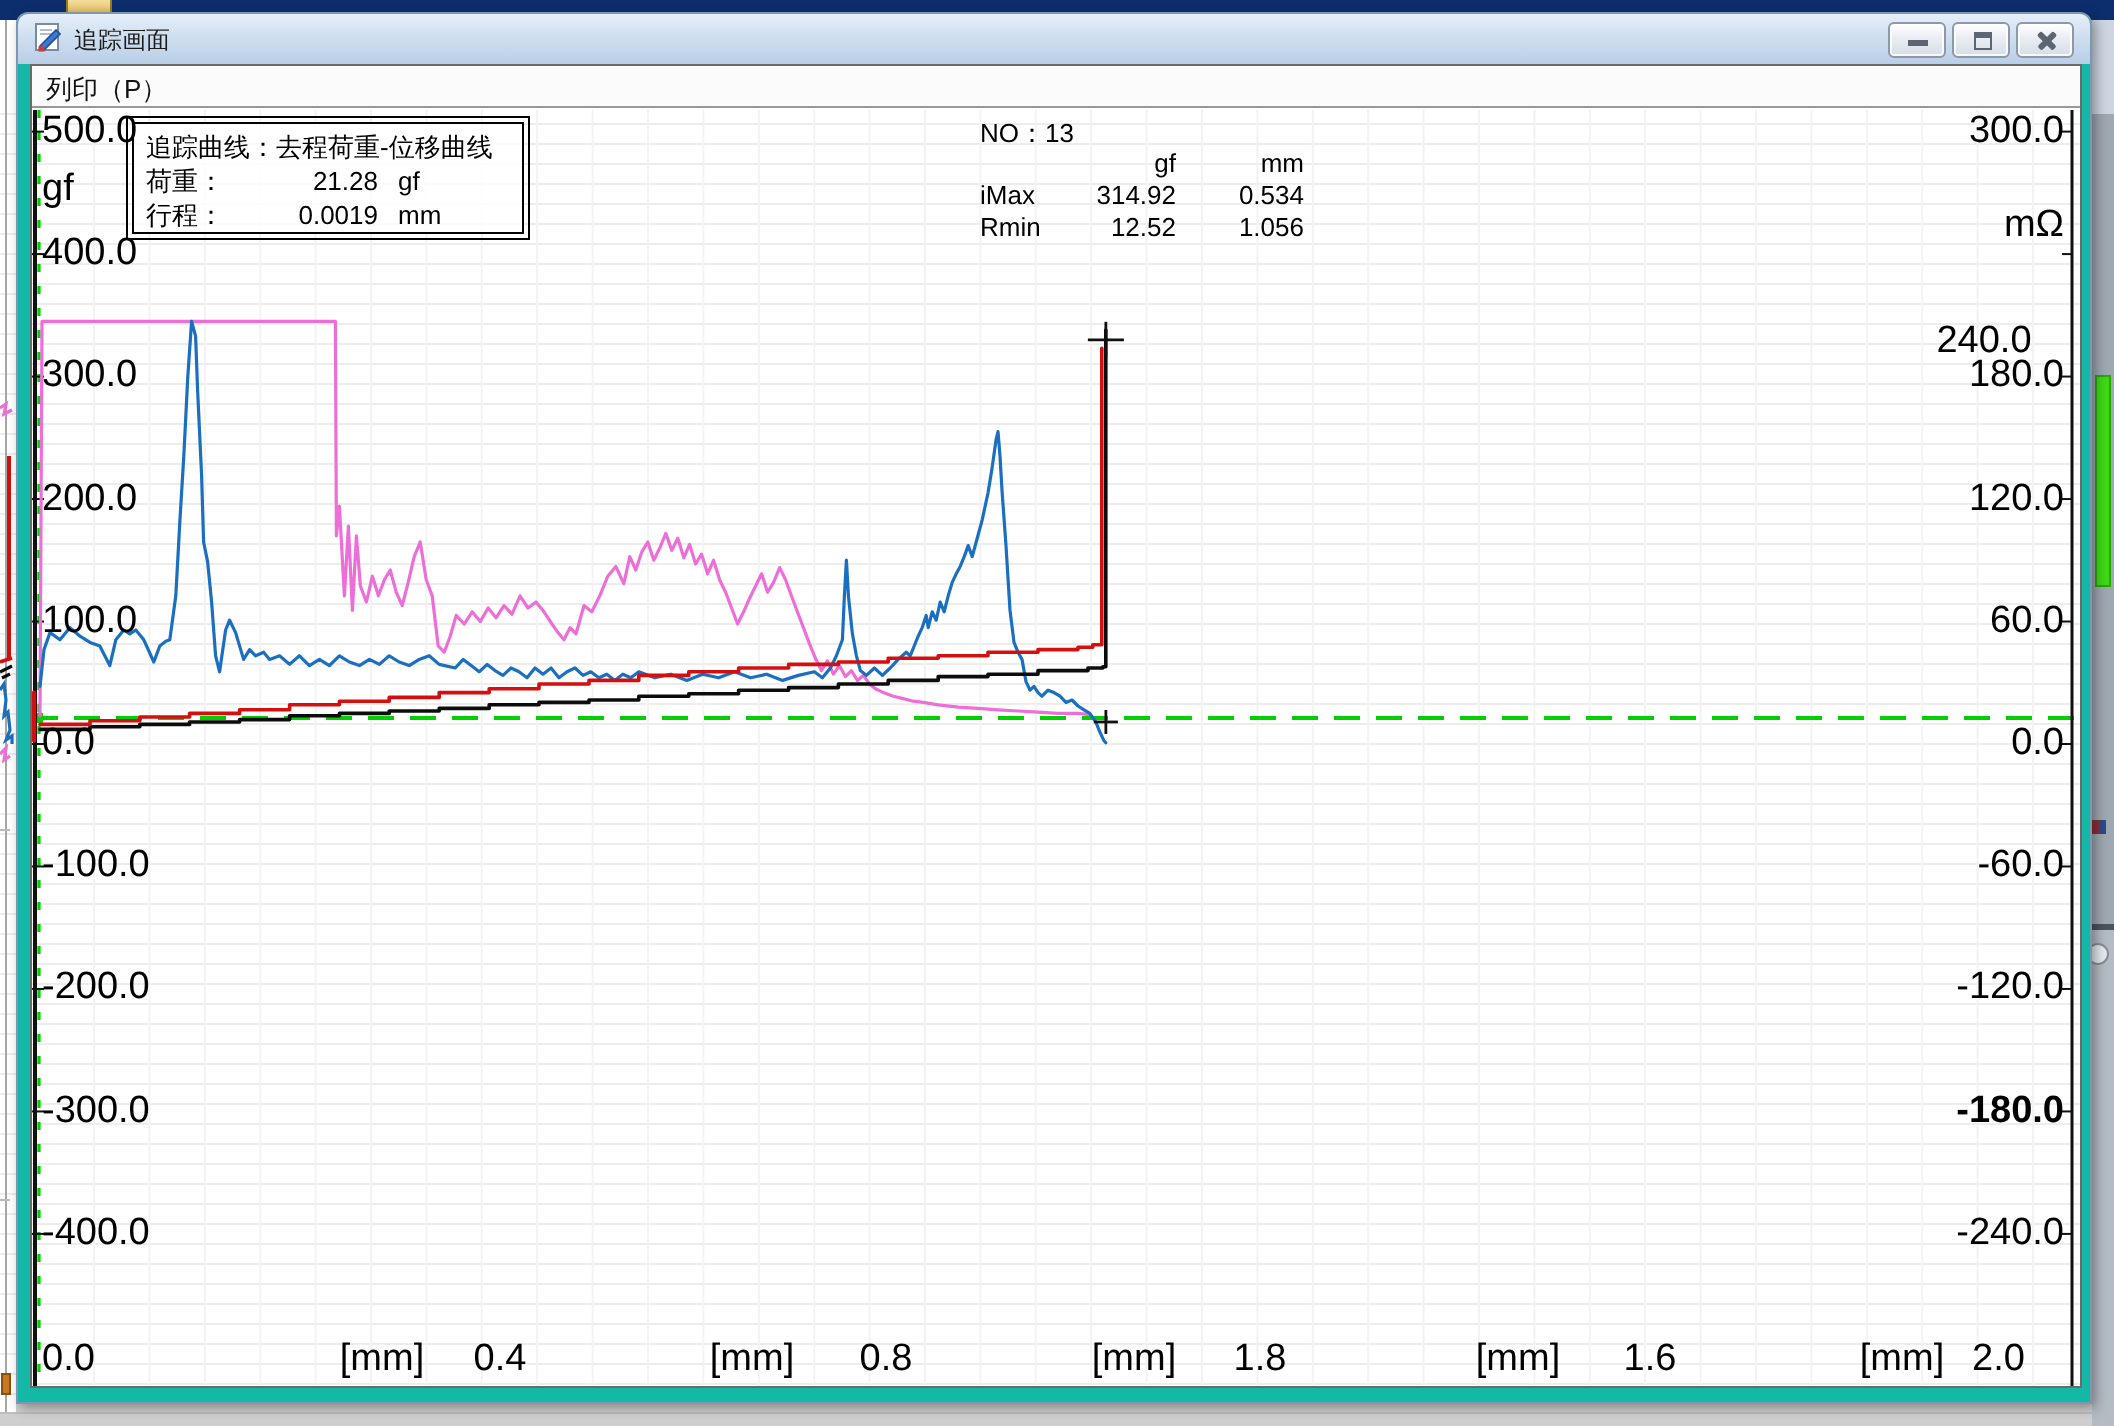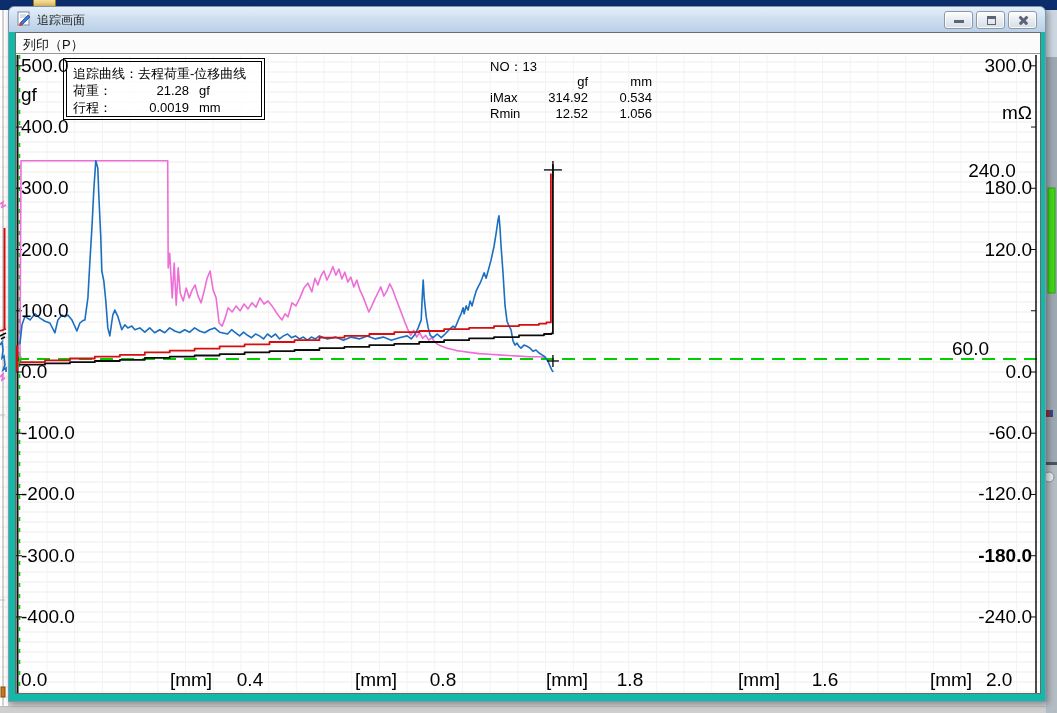--- a/index.html
+++ b/index.html
@@ -372,21 +372,21 @@
         <span class="tick-label" style="left: 5px; top: 309px;">0.0</span>
         <span class="tick-label" style="left: 5px; top: 370.24px;">-100.0</span>
         <span class="tick-label" style="left: 5px; top: 431.48px;">-200.0</span>
         <span class="tick-label" style="left: 5px; top: 492.72px;">-300.0</span>
         <span class="tick-label" style="left: 5px; top: 553.96px;">-400.0</span>
         <span class="tick-label" style="left: 5px; top: 32px;">gf</span>
         <span class="tick-label" style="left: 936px; width: 80px; text-align: right; top: 2.8px;">300.0</span>
         <span class="tick-label" style="left: 936px; width: 80px; text-align: center; top: 64.04px; margin-top: 44px;">240.0</span>
         <span class="tick-label" style="left: 936px; width: 80px; text-align: right; top: 125.28px;">180.0</span>
         <span class="tick-label" style="left: 936px; width: 80px; text-align: right; top: 186.52px;">120.0</span>
-        <span class="tick-label" style="left: 936px; width: 80px; text-align: left; top: 247.76px; margin-top: 38px;">60.0</span>
+        <span class="tick-label" style="left: 936px; width: 80px; text-align: right; top: 247.76px;">60.0</span>
         <span class="tick-label" style="left: 936px; width: 80px; text-align: right; top: 309px;">0.0</span>
         <span class="tick-label" style="left: 936px; width: 80px; text-align: right; top: 370.24px;">-60.0</span>
         <span class="tick-label" style="left: 936px; width: 80px; text-align: right; top: 431.48px;">-120.0</span>
         <span class="tick-label" style="left: 936px; width: 80px; text-align: right; top: 492.72px; font-weight: bold;">-180.0</span>
         <span class="tick-label" style="left: 936px; width: 80px; text-align: right; top: 553.96px;">-240.0</span>
         <span class="tick-label" style="left: 936px; width: 80px; text-align: right; top: 32px; margin-top: 18px;">mΩ</span>
         <span class="tick-label" style="left: 5px; top: 617px;">0.0</span>
         <span class="tick-label" style="left: 212px; width: 44px; text-align: center; top: 617px;">0.4</span>
         <span class="tick-label" style="left: 405px; width: 44px; text-align: center; top: 617px;">0.8</span>
         <span class="tick-label" style="left: 592px; width: 44px; text-align: center; top: 617px;">1.8</span>

